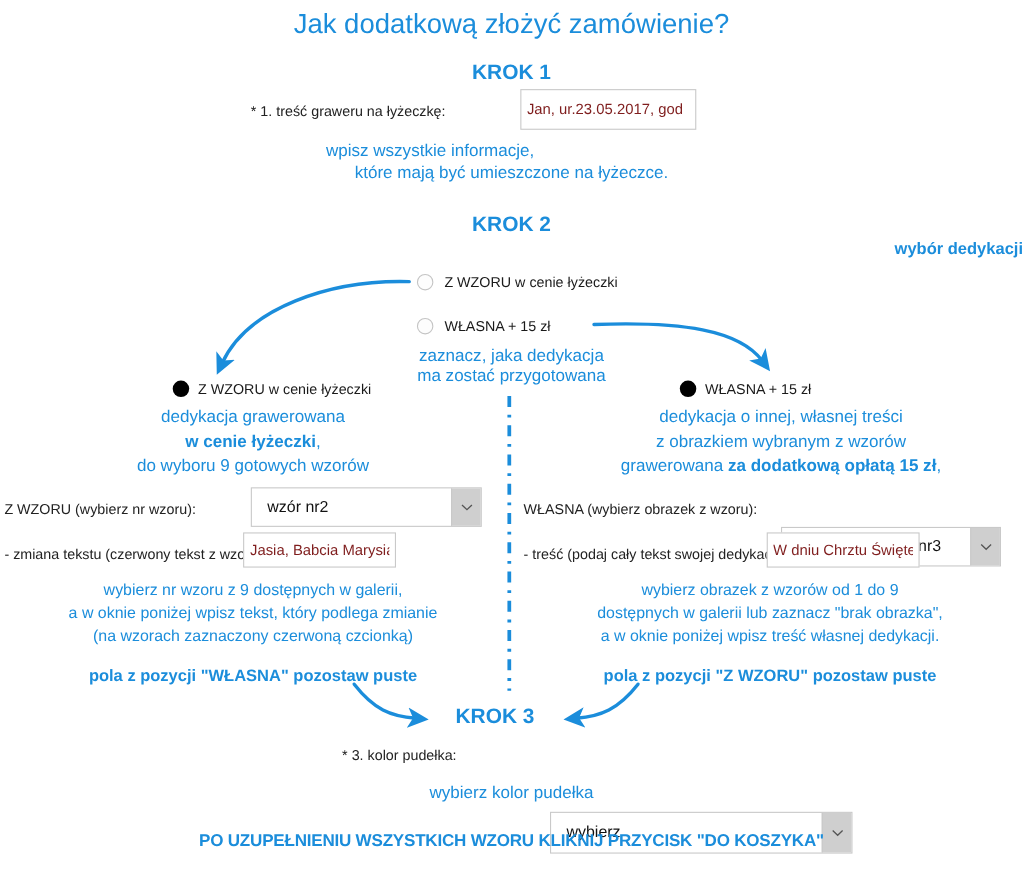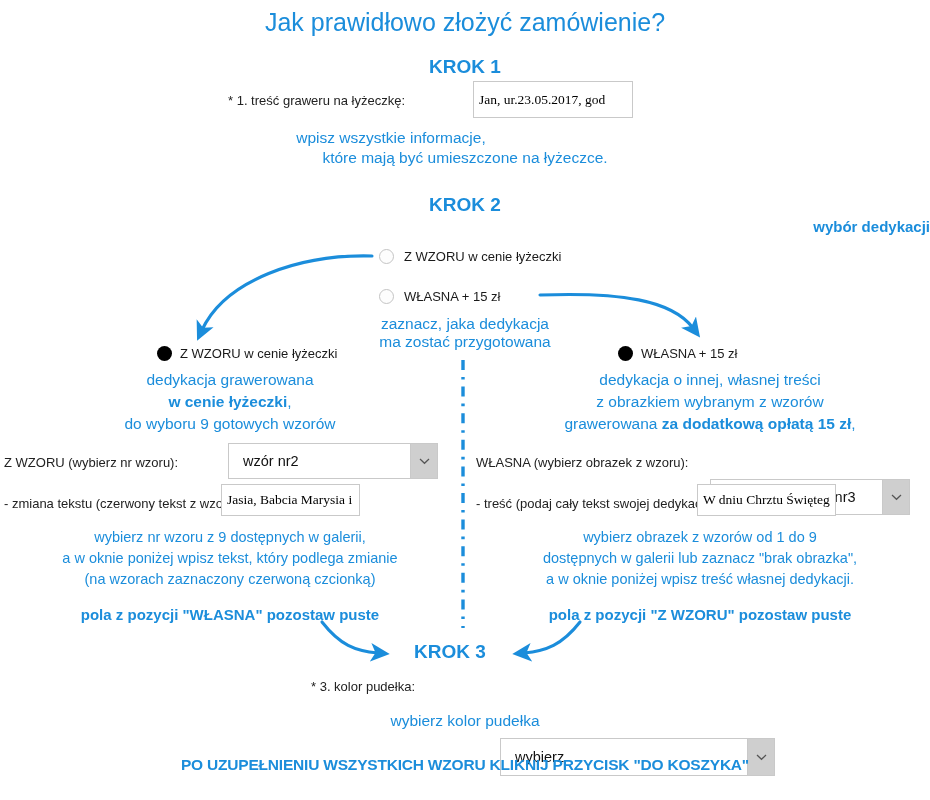--- a/index.html
+++ b/index.html
@@ -80,23 +80,23 @@
     color: #1a1a1a;
     font-size: 13px;
     white-space: nowrap;
   }
 
   
   .textbox {
     box-sizing: border-box;
     border: 1px solid #c9c9c9;
     background: #ffffff;
-    font-family: Liberation Serif, serif;
+    font-family: Liberation Sans, sans-serif;
     font-size: 13.5px;
-    color: #000000;
+    color: #7f1d1d;
     padding: 0 5px;
     outline: none;
   }
   .selectbox {
     box-sizing: border-box;
     border: 1px solid #c9c9c9;
     background: #ffffff;
     position: relative;
     display: flex;
     align-items: center;
@@ -144,21 +144,21 @@
     left: 0; top: 0;
     width: 930px; height: 800px;
     pointer-events: none;
   }
 </style>
 </head>
 <body>
 
 <div id="stage">
 
-  <div class="abs title" style="left:0; top:8px; width:930px;">Jak prawidłowo złożyć zamówienie?</div>
+  <div class="abs title" style="left:0; top:8px; width:930px;">Jak dodatkową złożyć zamówienie?</div>
 
   <div class="abs krok" style="left:0; top:56px; width:930px;">KROK 1</div>
 
   <div class="abs field-label" style="left:228px; top:93px;">* 1. treść graweru na łyżeczkę:</div>
 
   <input class="abs textbox" style="left: 473px; top: 81px; width: 160px; height: 37px;" type="text" value="Jan, ur.23.05.2017, god">
 
   <div class="abs hint" style="left:0; top:128px; width:782px;">wpisz wszystkie informacje,</div>
   <div class="abs hint" style="left:0; top:148px; width:930px;">które mają być umieszczone na łyżeczce.</div>
 

